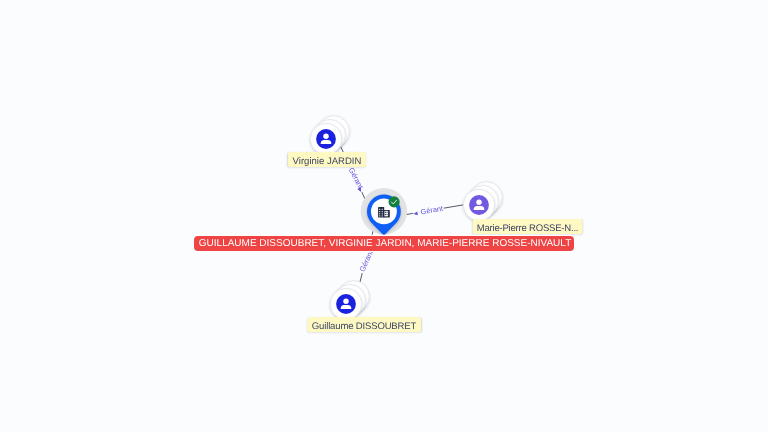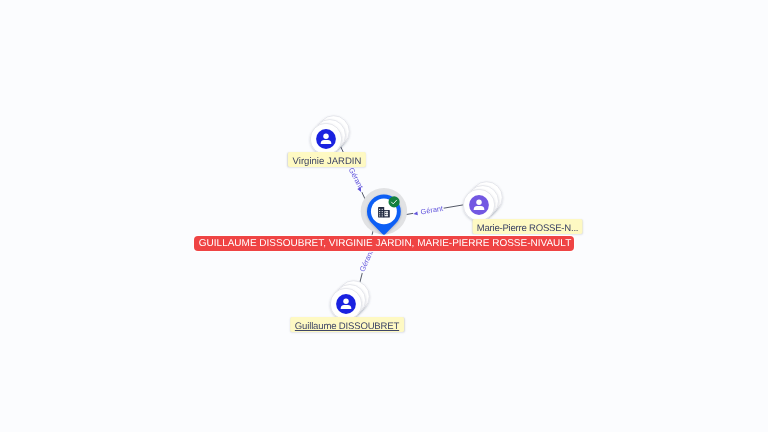--- a/index.html
+++ b/index.html
@@ -116,15 +116,15 @@
       </g>
       <g transform="translate(363.9,272.2) rotate(-65.5)">
         <rect x="-1.4" y="-6.4" width="23.5" height="8.6" fill="#fbfcfe"></rect>
         <text x="0" y="0">Gérant</text>
       </g>
     </g>
   </svg>
 
   <div class="nodelabel" style="left:327px;top:152.2px;">Virginie JARDIN</div>
   <div class="nodelabel" style="left:479.5px;top:218.8px;letter-spacing:-0.22px;margin-left:48px;">Marie-Pierre ROSSE-N...</div>
-  <div class="nodelabel" style="left:347px;top:317.0px;letter-spacing:-0.17px;text-decoration:underline;">Guillaume DISSOUBRET</div>
+  <div class="nodelabel" style="left:364px;top:317.0px;letter-spacing:-0.17px;">Guillaume DISSOUBRET</div>
   <div class="selbar" style="left:384px;top:236px;">GUILLAUME DISSOUBRET, VIRGINIE JARDIN, MARIE-PIERRE ROSSE-NIVAULT</div>
 </div>
 
 </body></html>

